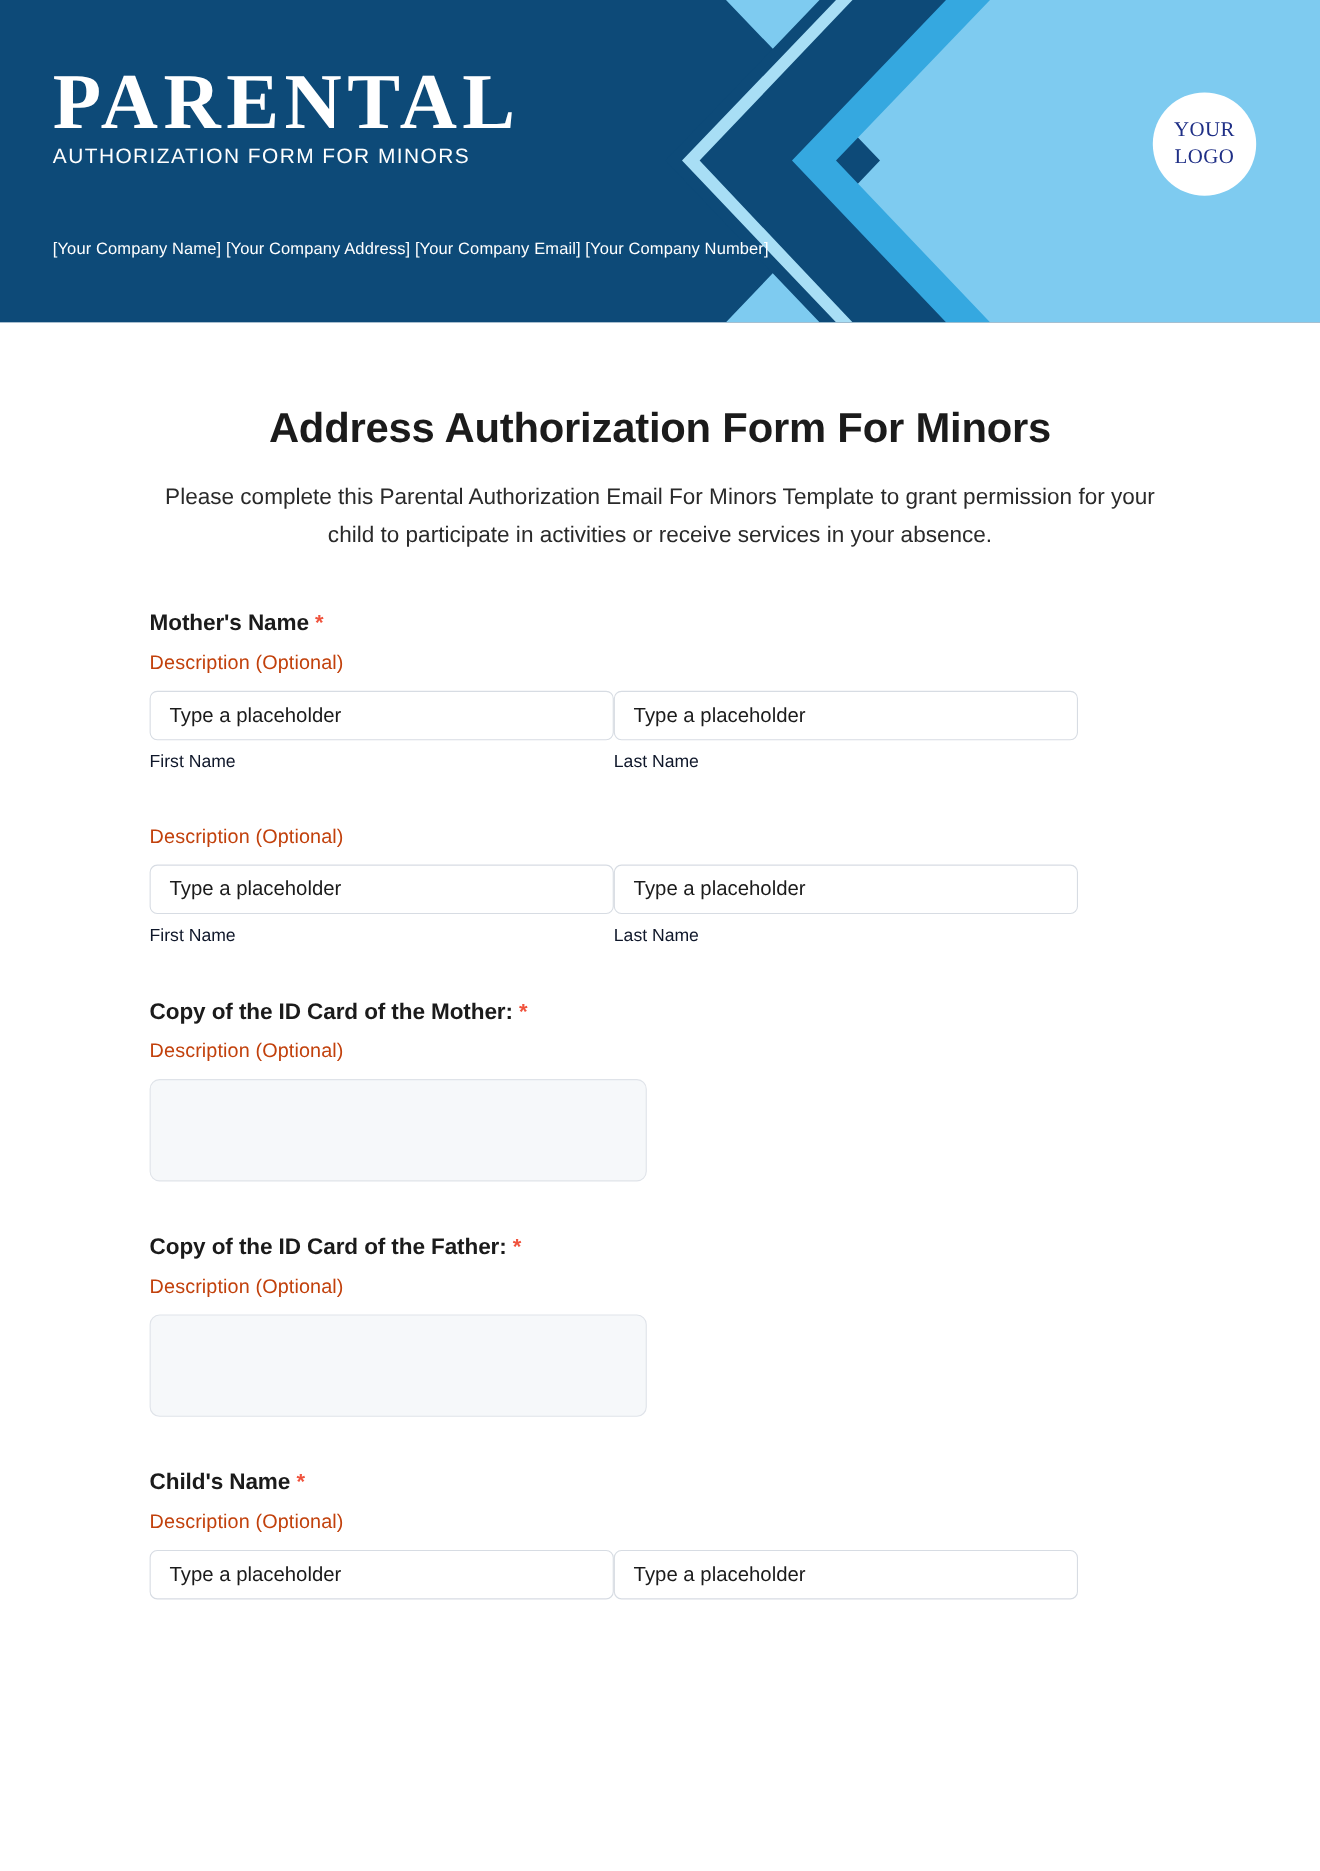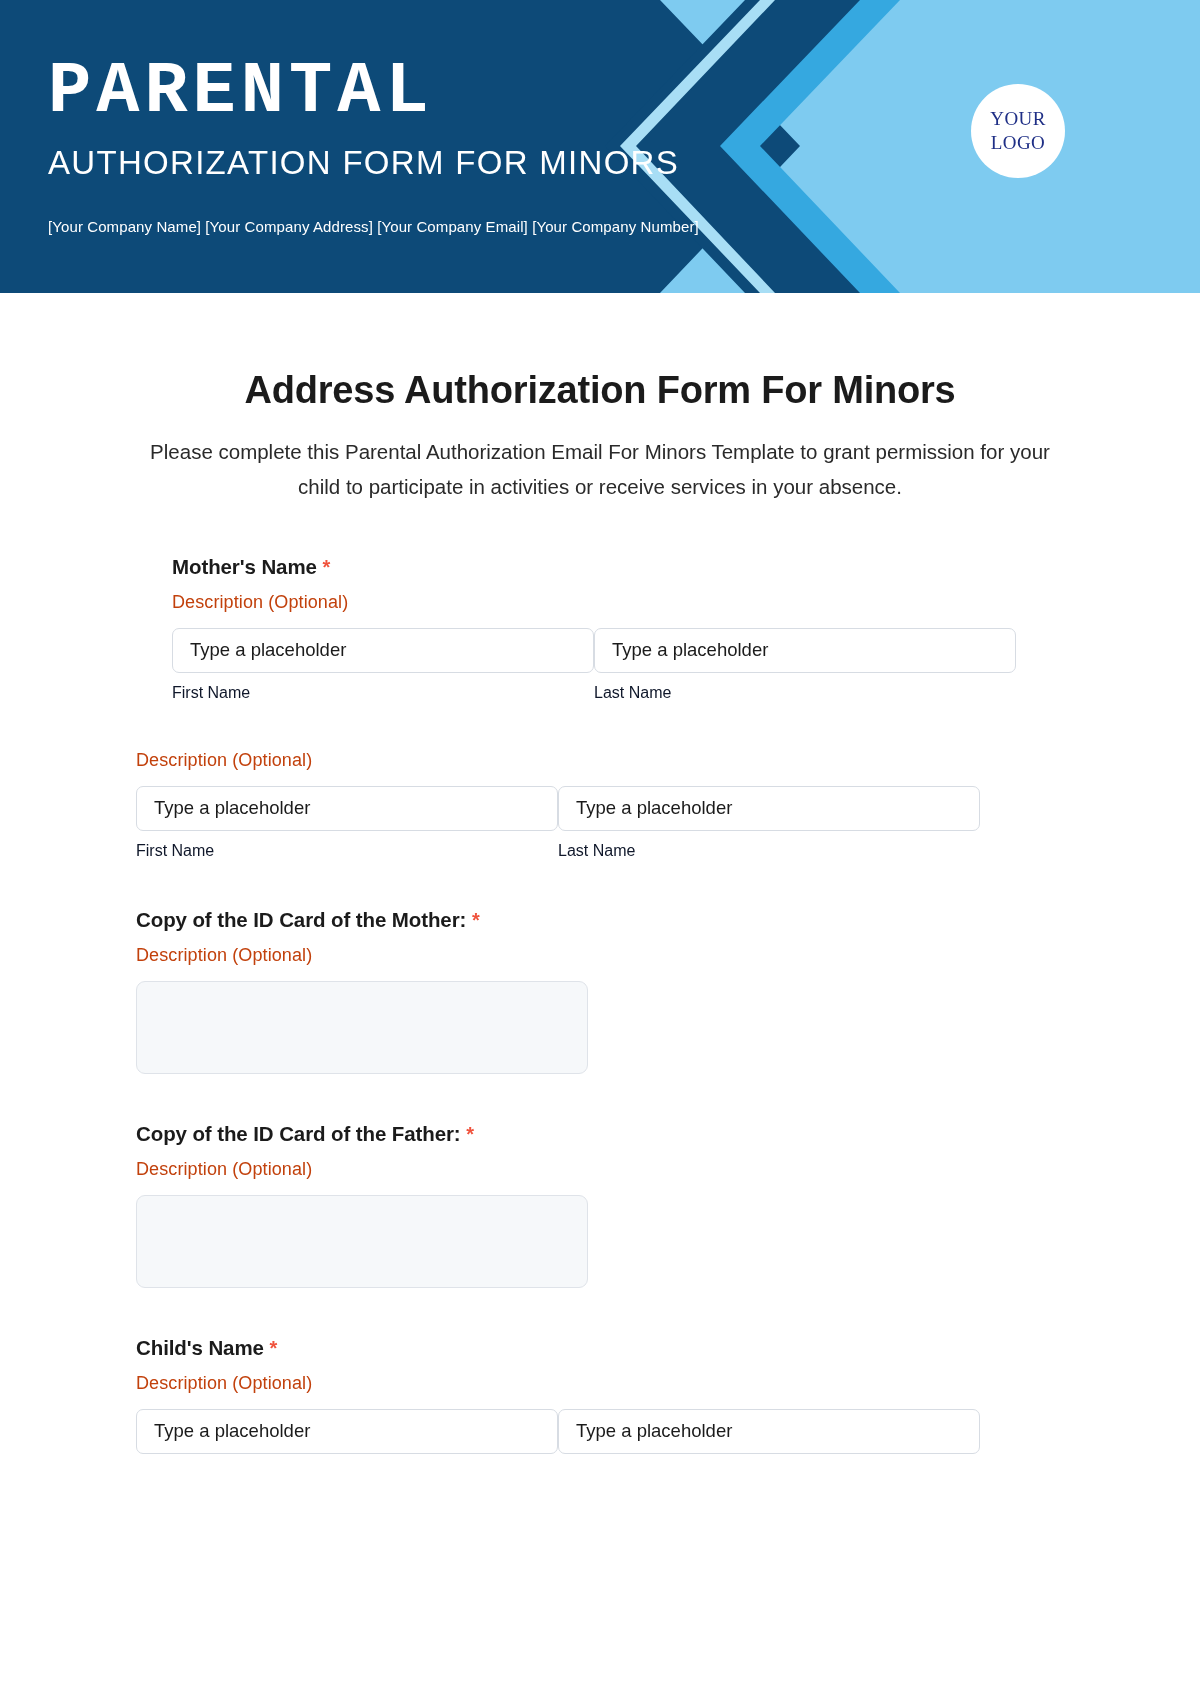--- a/index.html
+++ b/index.html
@@ -30,53 +30,53 @@
   }
 
   .header-text {
     position: absolute;
     left: 48px;
     top: 56px;
     z-index: 5;
   }
 
   .brand-title {
-    font-family: Liberation Mono, monospace;
+    font-family: Liberation Serif, serif;
     font-size: 72px;
     font-weight: 700;
     color: #ffffff;
     letter-spacing: 5px;
     line-height: 1;
     white-space: nowrap;
   }
 
   .brand-subtitle {
     font-family: "Liberation Sans", sans-serif;
-    font-size: 33px;
+    font-size: 19px;
     font-weight: 400;
     color: #ffffff;
     letter-spacing: 1.3px;
-    margin-top: 16px;
+    margin-top: 4px;
     white-space: nowrap;
   }
 
   .company-line {
     position: absolute;
     left: 48px;
     top: 218px;
     font-size: 15px;
     color: #ffffff;
     letter-spacing: 0.1px;
     white-space: nowrap;
     z-index: 5;
   }
 
   .logo-circle {
     position: absolute;
-    left: 971px;
+    left: 1048px;
     top: 84px;
     width: 94px;
     height: 94px;
     border-radius: 50%;
     background: #ffffff;
     z-index: 6;
     display: flex;
     flex-direction: column;
     align-items: center;
     justify-content: center;
@@ -110,21 +110,21 @@
     color: #2a2a2a;
     line-height: 1.72;
     margin-top: 22px;
     padding: 0 12px;
   }
 
   .field-block {
     margin-top: 48px;
   }
 
-  .field-block.first { margin-top: 50px; margin-left: 36px; }
+  .field-block.first { margin-top: 50px; }
 
   .field-label {
     font-size: 20.5px;
     font-weight: 700;
     color: #1b1b1b;
     letter-spacing: -0.1px;
   }
 
   .req-star {
     color: #f0533d;

